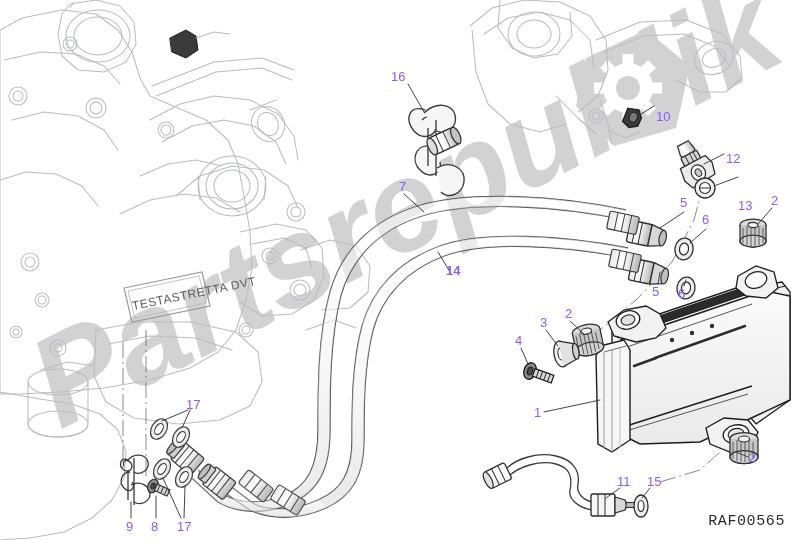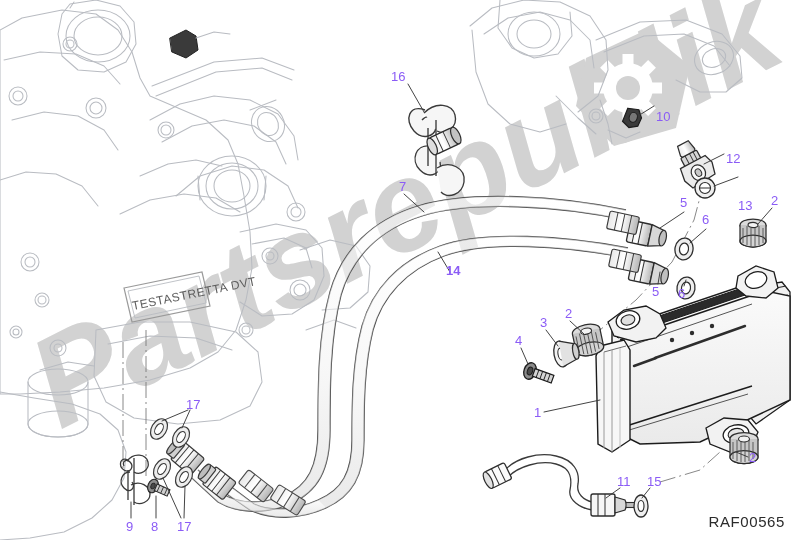--- a/index.html
+++ b/index.html
@@ -31,21 +31,21 @@
     font-size: 13px;
     color: #8b5cf6;
     line-height: 1;
     white-space: nowrap;
     user-select: none;
   }
   #part-code {
     position: absolute;
     right: 14px;
     bottom: 10px;
-    font-family: Liberation Sans, sans-serif;
+    font-family: Liberation Mono, monospace;
     font-size: 15px;
     letter-spacing: 0.6px;
     color: #2b2b2b;
   }
   .wm-text {
     font-family: "Liberation Sans", sans-serif;
     font-weight: bold;
     font-style: italic;
     fill: #d2d2d2;
   }

